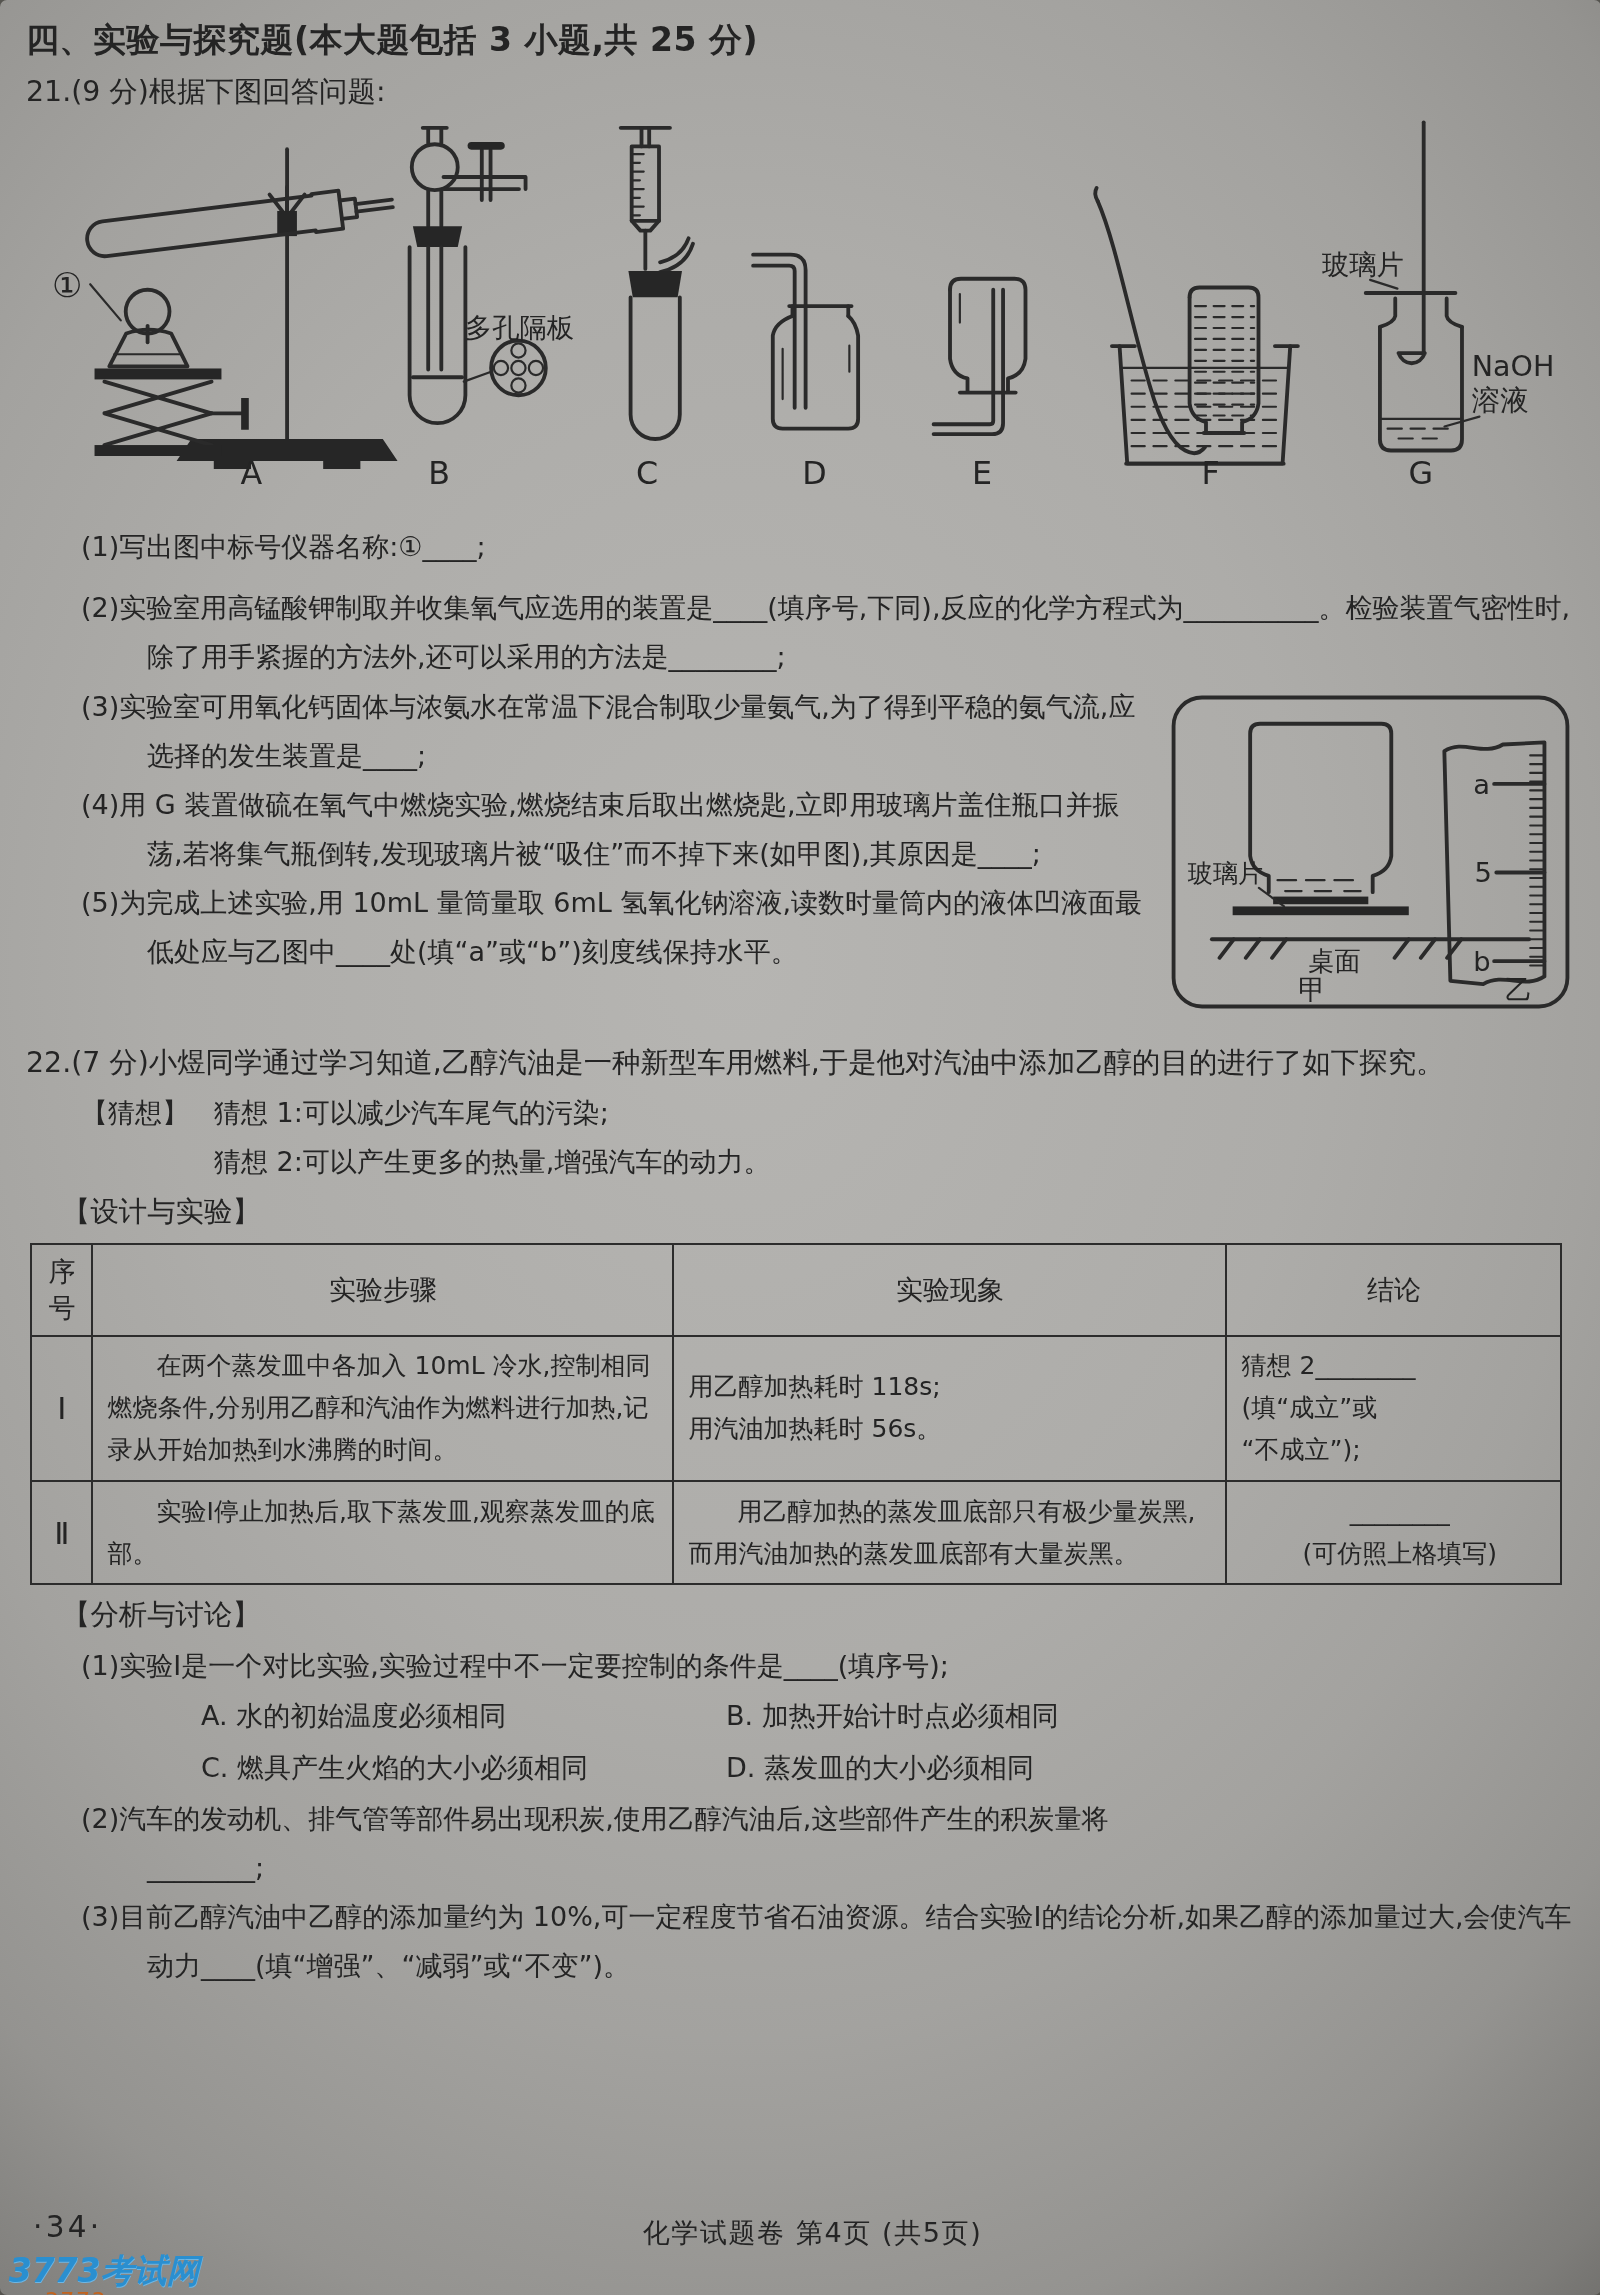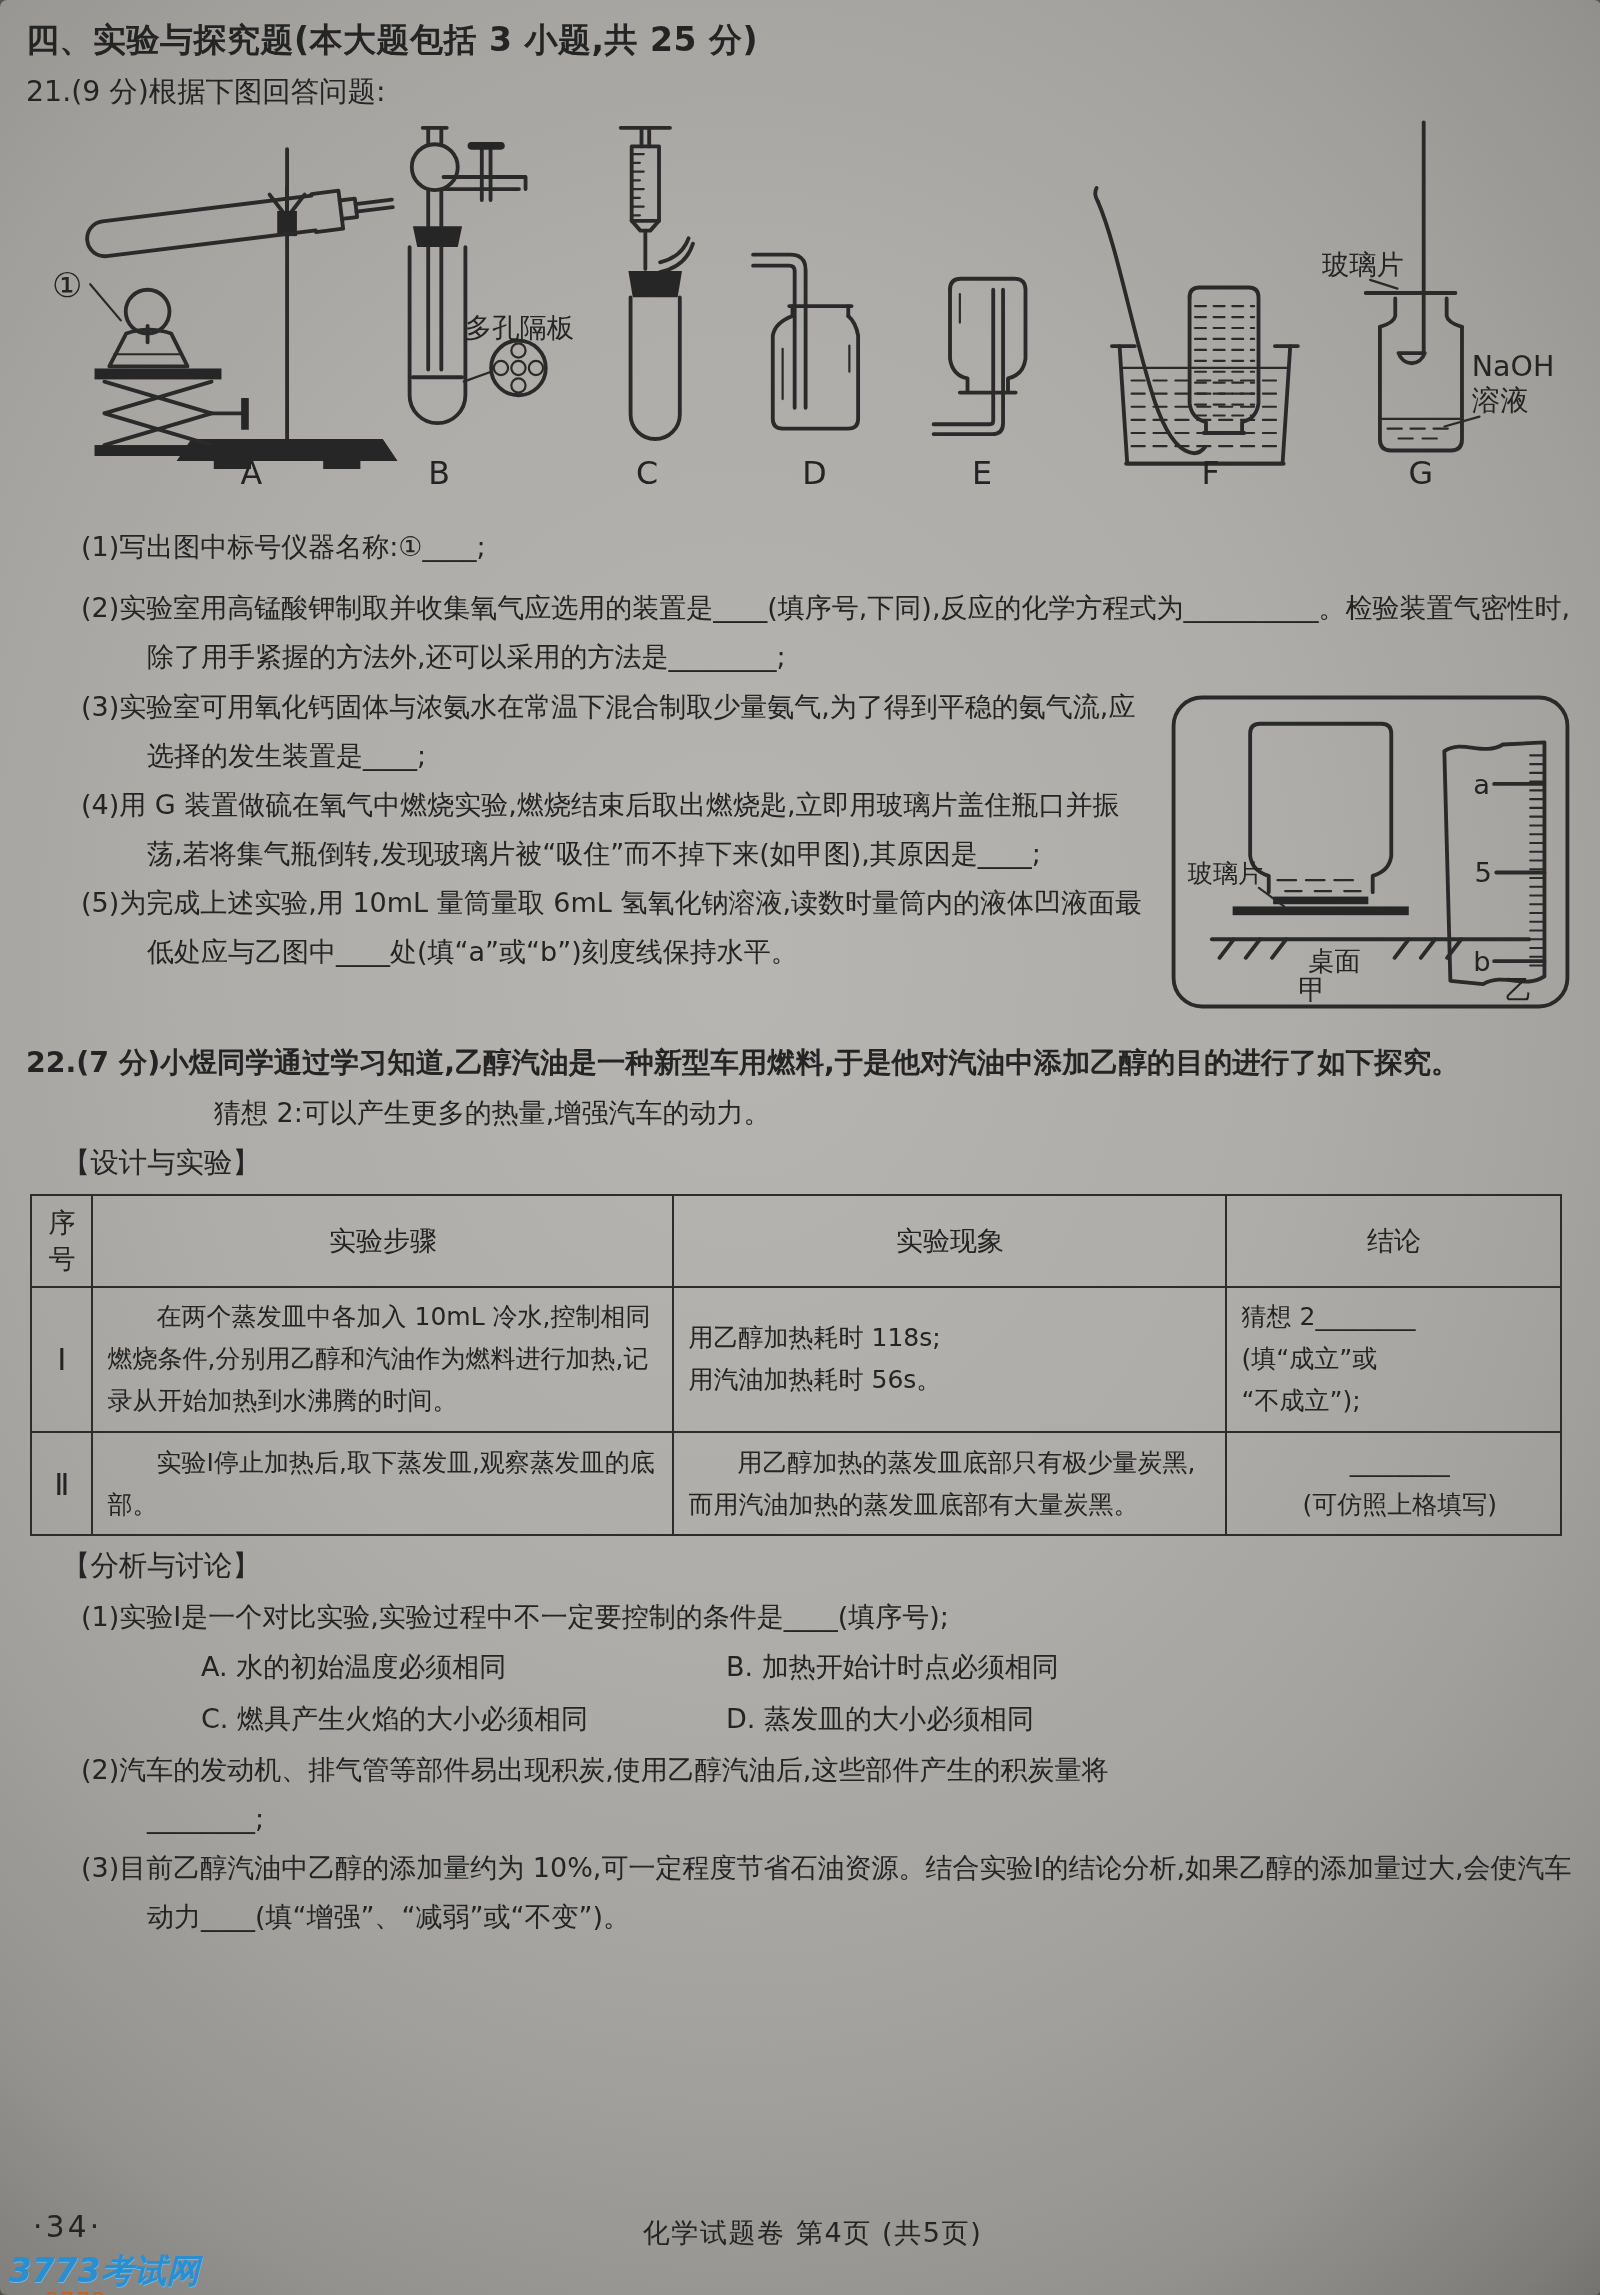--- a/index.html
+++ b/index.html
@@ -7,21 +7,21 @@
     position:relative; width:1601px; height:2295px; overflow:hidden;
     background: radial-gradient(ellipse 90% 78% at 46% 42%,
       #b6b5b2 0%, #adacA9 40%, #a3a29f 60%, #949390 78%, #7d7c79 92%, #676663 100%);
     font-family:"DejaVu Sans","Liberation Sans",sans-serif;
     color:#242424;
     border-radius:7px;
   }
   .content { position:absolute; top:14.2px; left:26px; width:1549px; }
   .section-title { font-size:33px; font-weight:bold; letter-spacing:0.5px; line-height:52px; }
   .q-header { font-size:28.4px; line-height:51px; }
-  .q-header.hang { padding-left:65px; text-indent:-65px;font-weight:bold; }
+  .q-header.hang { padding-left:65px; text-indent:-65px; }
   .apparatus-figure { display:block; margin:2.2px 0 0 4.4px; }
   .parts { margin-left:55px; }
   .part { font-size:27px; line-height:49px; padding-left:66px; text-indent:-66px; }
   .part1 { margin-top:19.7px; }
   .part2 { margin-top:12px; }
   .wrap345 { margin-top:1.1px; }
   .inset-box { float:right; margin:9.8px 2.2px 8.7px 24px; }
   .clear { clear:both; }
   .prewrap { white-space:pre-wrap; }
   .q22 { margin-top:14.2px; }
@@ -219,20 +219,24 @@
           <div class="part">(3)实验室可用氧化钙固体与浓氨水在常温下混合制取少量氨气,为了得到平稳的氨气流,应选择的发生装置是____;</div>
           <div class="part">(4)用 G 装置做硫在氧气中燃烧实验,燃烧结束后取出燃烧匙,立即用玻璃片盖住瓶口并振荡,若将集气瓶倒转,发现玻璃片被“吸住”而不掉下来(如甲图),其原因是____;</div>
           <div class="part">(5)为完成上述实验,用 10mL 量筒量取 6mL 氢氧化钠溶液,读数时量筒内的液体凹液面最低处应与乙图中____处(填“a”或“b”)刻度线保持水平。</div>
           <div class="clear"></div>
         </div>
       </div>
     </div>
 
     <div class="q22">
       <div class="q-header hang">22.(7 分)小煜同学通过学习知道,乙醇汽油是一种新型车用燃料,于是他对汽油中添加乙醇的目的进行了如下探究。</div>
+      <div class="guess-row">
+        <div class="guess-label">【猜想】</div>
+        <div>猜想 1:可以减少汽车尾气的污染;</div>
+      </div>
       <div class="guess2">猜想 2:可以产生更多的热量,增强汽车的动力。</div>
       <div class="block-label">【设计与实验】</div>
 
       <table class="exp-table">
         <colgroup>
             <col style="width:61px">
             <col style="width:581px">
             <col style="width:553px">
             <col>
           </colgroup>

